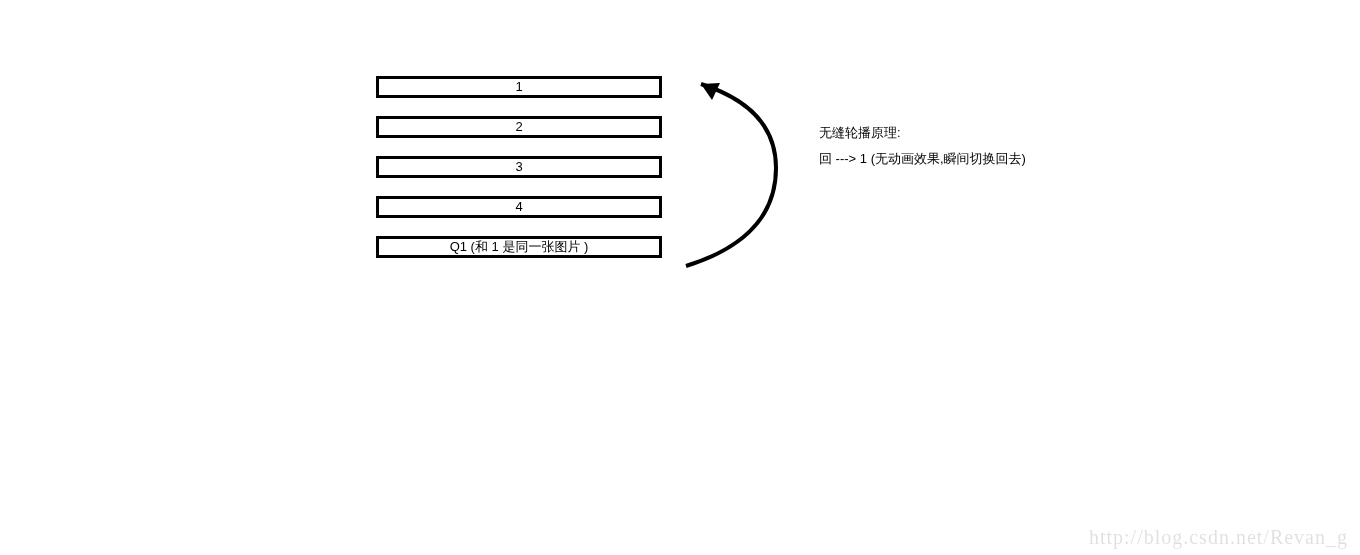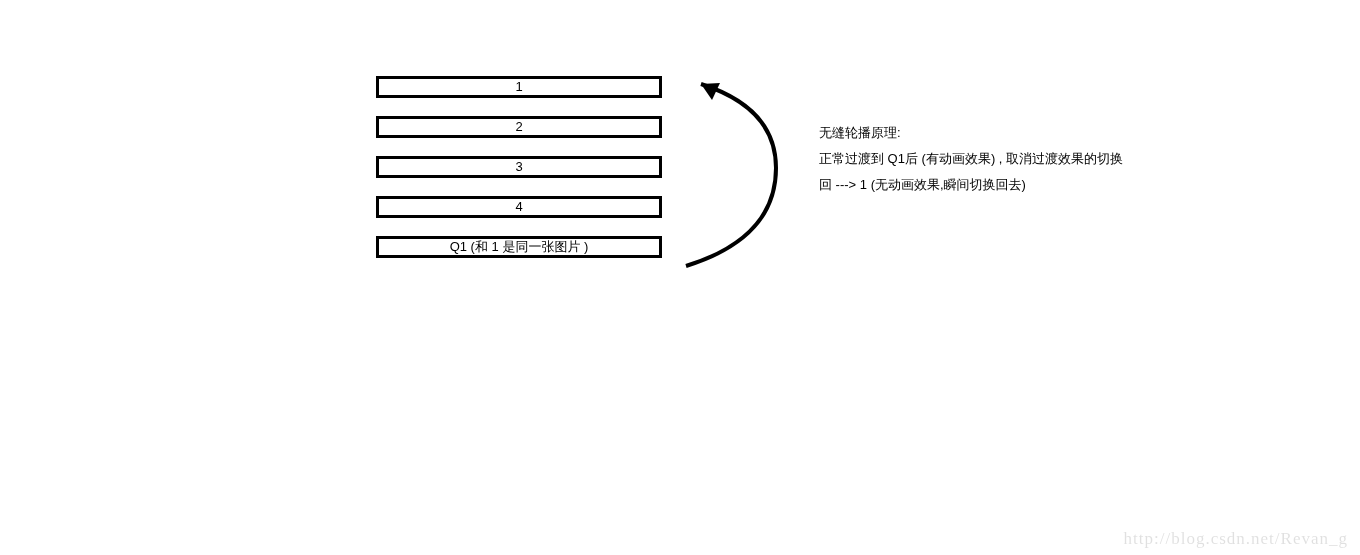--- a/index.html
+++ b/index.html
@@ -42,21 +42,21 @@
       line-height: 26px;
       color: #000;
       max-width: 420px;
     }
     .desc .gap { height: 26px; }
     .watermark {
       position: absolute;
       right: 12px;
       bottom: 6px;
       font-family: Georgia, serif;
-      font-size: 17px;
+      font-size: 20px;
       color: rgba(0,0,0,0.12);
       letter-spacing: 1px;
     }
   </style>
 </head>
 <body>
 
 <div class="boxes">
   <div class="box">1</div>
   <div class="box">2</div>
@@ -67,18 +67,17 @@
 
 <div class="arrow-wrap">
   <svg width="120" height="210" viewBox="0 0 120 210">
     <path d="M 10 198 Q 100 170 100 100 Q 100 40 25 16" fill="none" stroke="#000" stroke-width="4"></path>
     <polygon points="25,16 44,15 36,32" fill="#000"></polygon>
   </svg>
 </div>
 
 <div class="desc">
   <div>无缝轮播原理:</div>
-  <div>正常过渡到 Q1后 (有动画效果)  , 取消过渡效果的切换</div>
   <div>回 ---&gt; 1  (无动画效果,瞬间切换回去)</div>
   <div class="gap"></div>
 </div>
 
 <div class="watermark">http://blog.csdn.net/Revan_g</div>
 
 </body></html>

